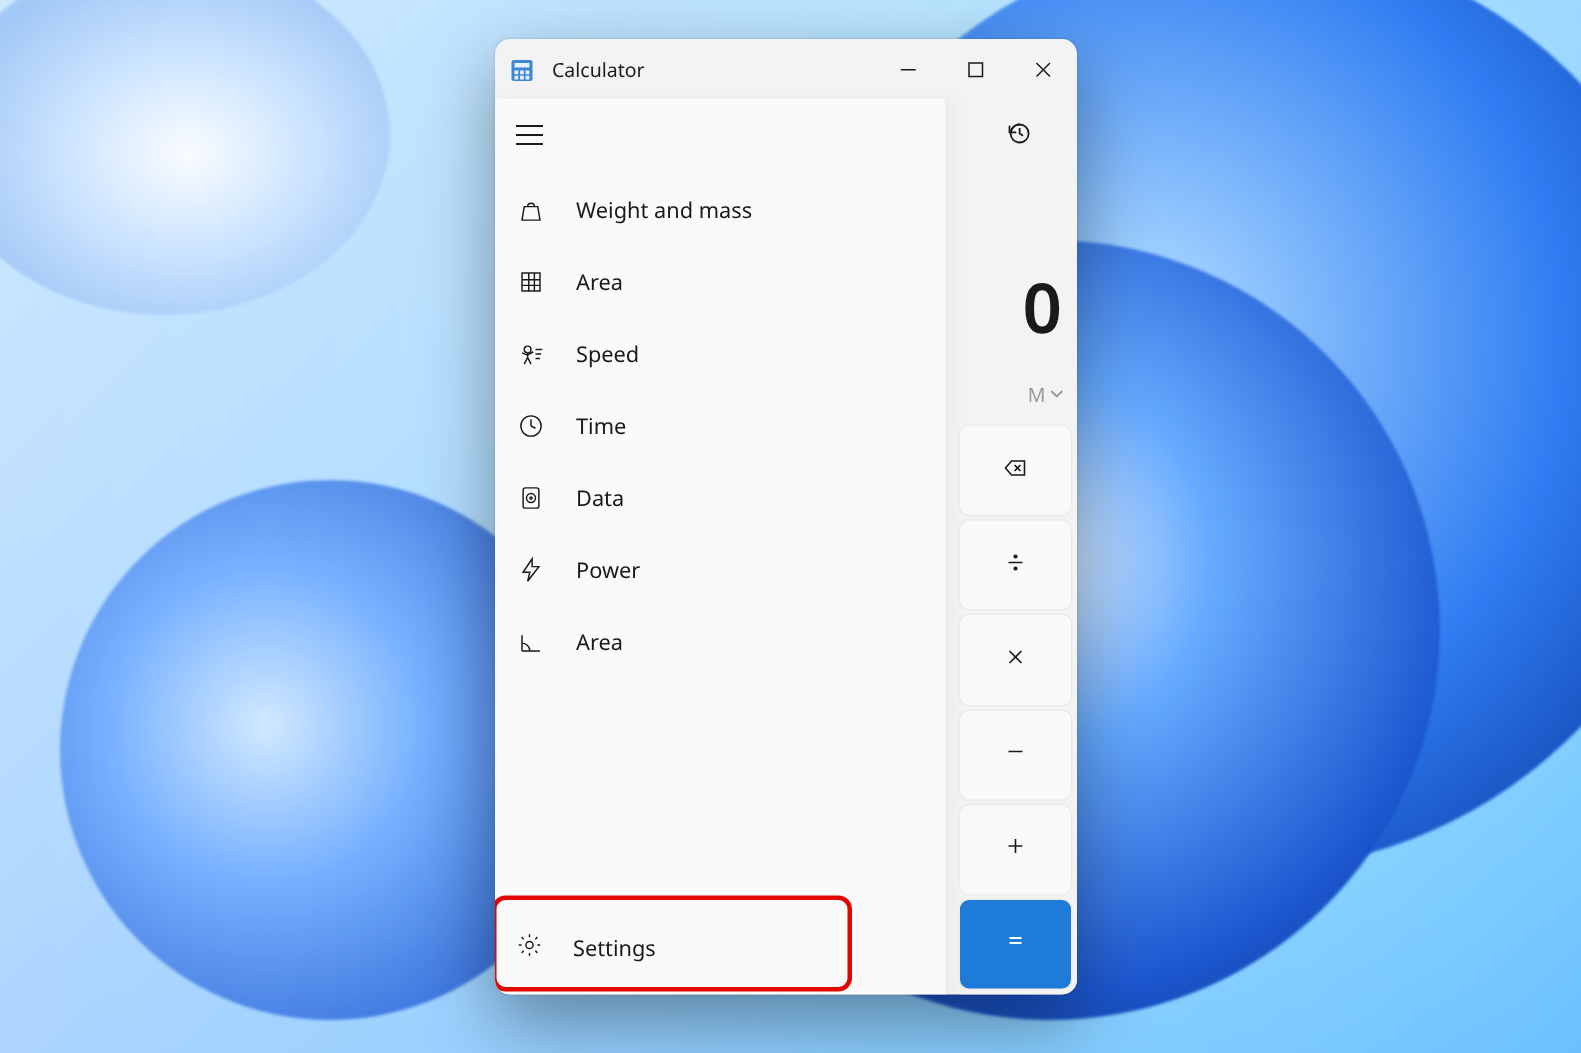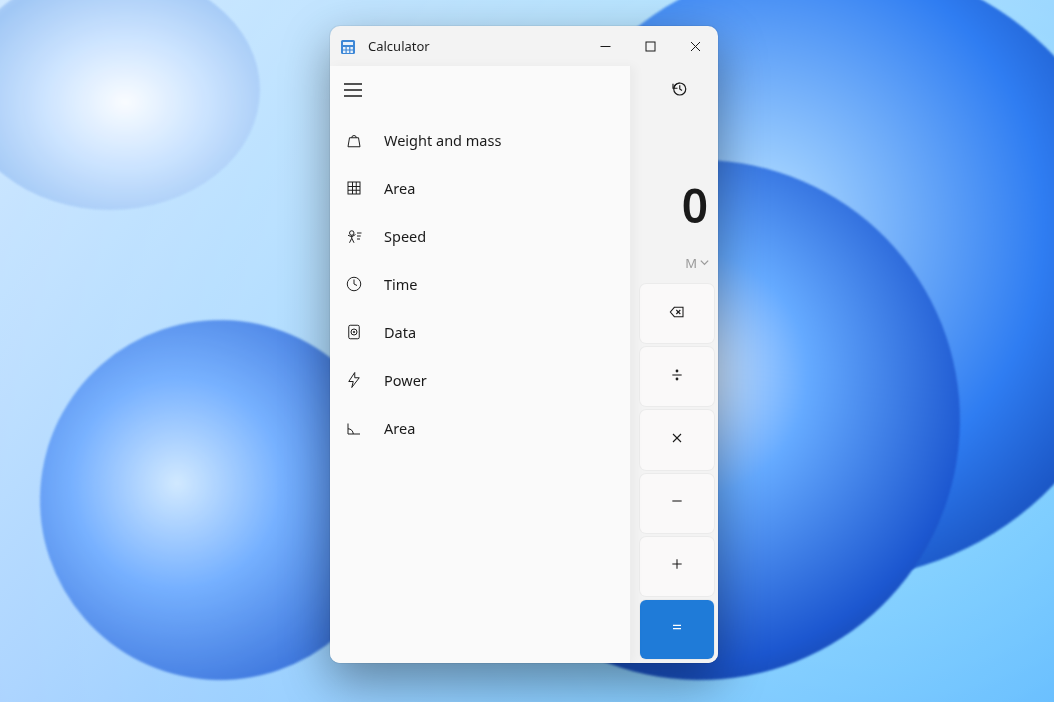--- a/index.html
+++ b/index.html
@@ -265,16 +265,28 @@
               <svg viewBox="0 0 24 24">
                   <path d="M4 20 L4 6 M4 20 L20 20"></path>
                   <path d="M4 13 A7 7 0 0 1 11 20"></path>
                 </svg>
             </span>
             <span class="nav-label">Area</span>
           </div>
 
         </div>
 
+        <div class="settings-wrap">
+          <div class="settings-item">
+            <span class="ic">
+              <svg viewBox="0 0 24 24">
+                  <circle cx="12" cy="12" r="3.2"></circle>
+                  <path d="M12 2.5 L12 5 M12 19 L12 21.5 M2.5 12 L5 12 M19 12 L21.5 12 M5 5 L6.8 6.8 M17.2 17.2 L19 19 M19 5 L17.2 6.8 M6.8 17.2 L5 19"></path>
+                </svg>
+            </span>
+            <span class="nav-label">Settings</span>
+          </div>
+          <div class="highlight"></div>
+        </div>
       </div>
     </div>
   </div>
 </div>
 
 </body></html>

